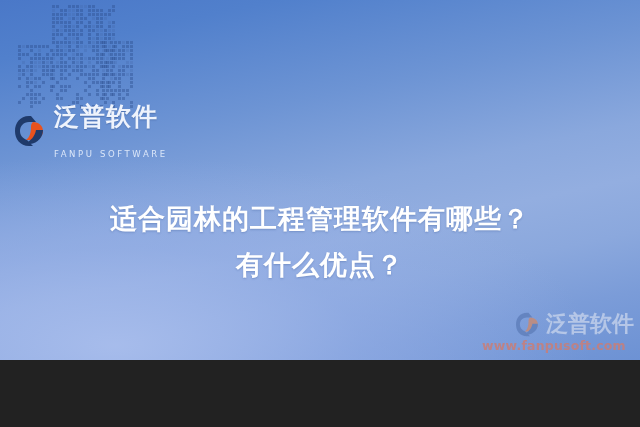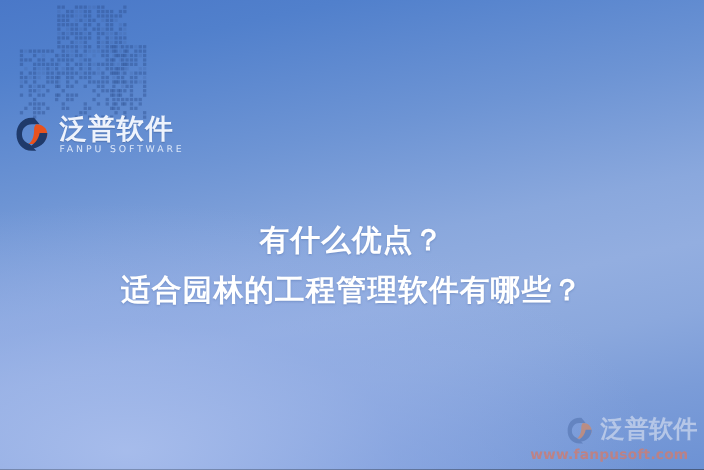--- a/index.html
+++ b/index.html
@@ -3,21 +3,21 @@
 <meta charset="utf-8">
 <style>
   html, body {
     margin: 0;
     padding: 0;
     background: #222;
   }
   #stage {
     position: relative;
     width: 640px;
-    height: 427px;
+    height: 360px;
     overflow: hidden;
     font-family: "DejaVu Sans", "Liberation Sans", sans-serif;
     background:
       radial-gradient(120% 85% at 18% 96%, rgba(168,189,236,0.95) 0%, rgba(150,175,231,0.55) 32%, rgba(120,152,220,0.0) 62%),
       linear-gradient(168deg,
         #4a78c8 0%,
         #5180cc 12%,
         #6d94d4 33%,
         #8aa8dd 52%,
         #93aee0 63%,
@@ -71,21 +71,21 @@
     font-weight: bold;
     color: #eef3fc;
     letter-spacing: 1px;
     line-height: 1.02;
     text-shadow: 0 1px 1px rgba(30,55,105,0.30);
   }
   .brand-en {
     font-size: 8.5px;
     color: #dbe6f8;
     letter-spacing: 2.6px;
-    margin-top: 2px;
+    margin-top: 20px;
     line-height: 1;
     font-weight: normal;
   }
 
   
   .headline {
     position: absolute;
     left: 0;
     top: 196px;
     width: 640px;
@@ -848,22 +848,22 @@
       <path d="M38 14 C50 14 58 22 58 32 C58 42 50 50 38 50 L24 50 C32 44 34 34 34 24 C34 20 35 16 38 14 Z" fill="#e8521e"></path>
       <path d="M58 30 C58 44 48 56 32 58 L20 58 C34 52 42 42 44 30 Z" fill="#1f3a6b"></path>
     </svg>
     <div class="brand-text">
       <div class="brand-cn">泛普软件</div>
       <div class="brand-en">FANPU SOFTWARE</div>
     </div>
   </div>
 
   <div class="headline">
+    <span class="ln">适合园林的工程管理软件有哪些？</span>
     <span class="ln">有什么优点？</span>
-    <span class="ln">适合园林的工程管理软件有哪些？</span>
   </div>
 
   <div class="watermark">
     <div class="wm-row">
       <svg class="wm-mark" viewBox="0 0 68 64">
         <path d="M30 2 C12 2 2 16 2 32 C2 48 12 62 30 62 L38 62 L26 50 C16 46 12 40 12 32 C12 22 19 14 30 14 L44 14 L34 2 Z" fill="#5f7fbb"></path>
         <path d="M38 14 C50 14 58 22 58 32 C58 42 50 50 38 50 L24 50 C32 44 34 34 34 24 C34 20 35 16 38 14 Z" fill="#c98a72"></path>
         <path d="M58 30 C58 44 48 56 32 58 L20 58 C34 52 42 42 44 30 Z" fill="#5f7fbb"></path>
       </svg>
       <div class="wm-cn">泛普软件</div>

